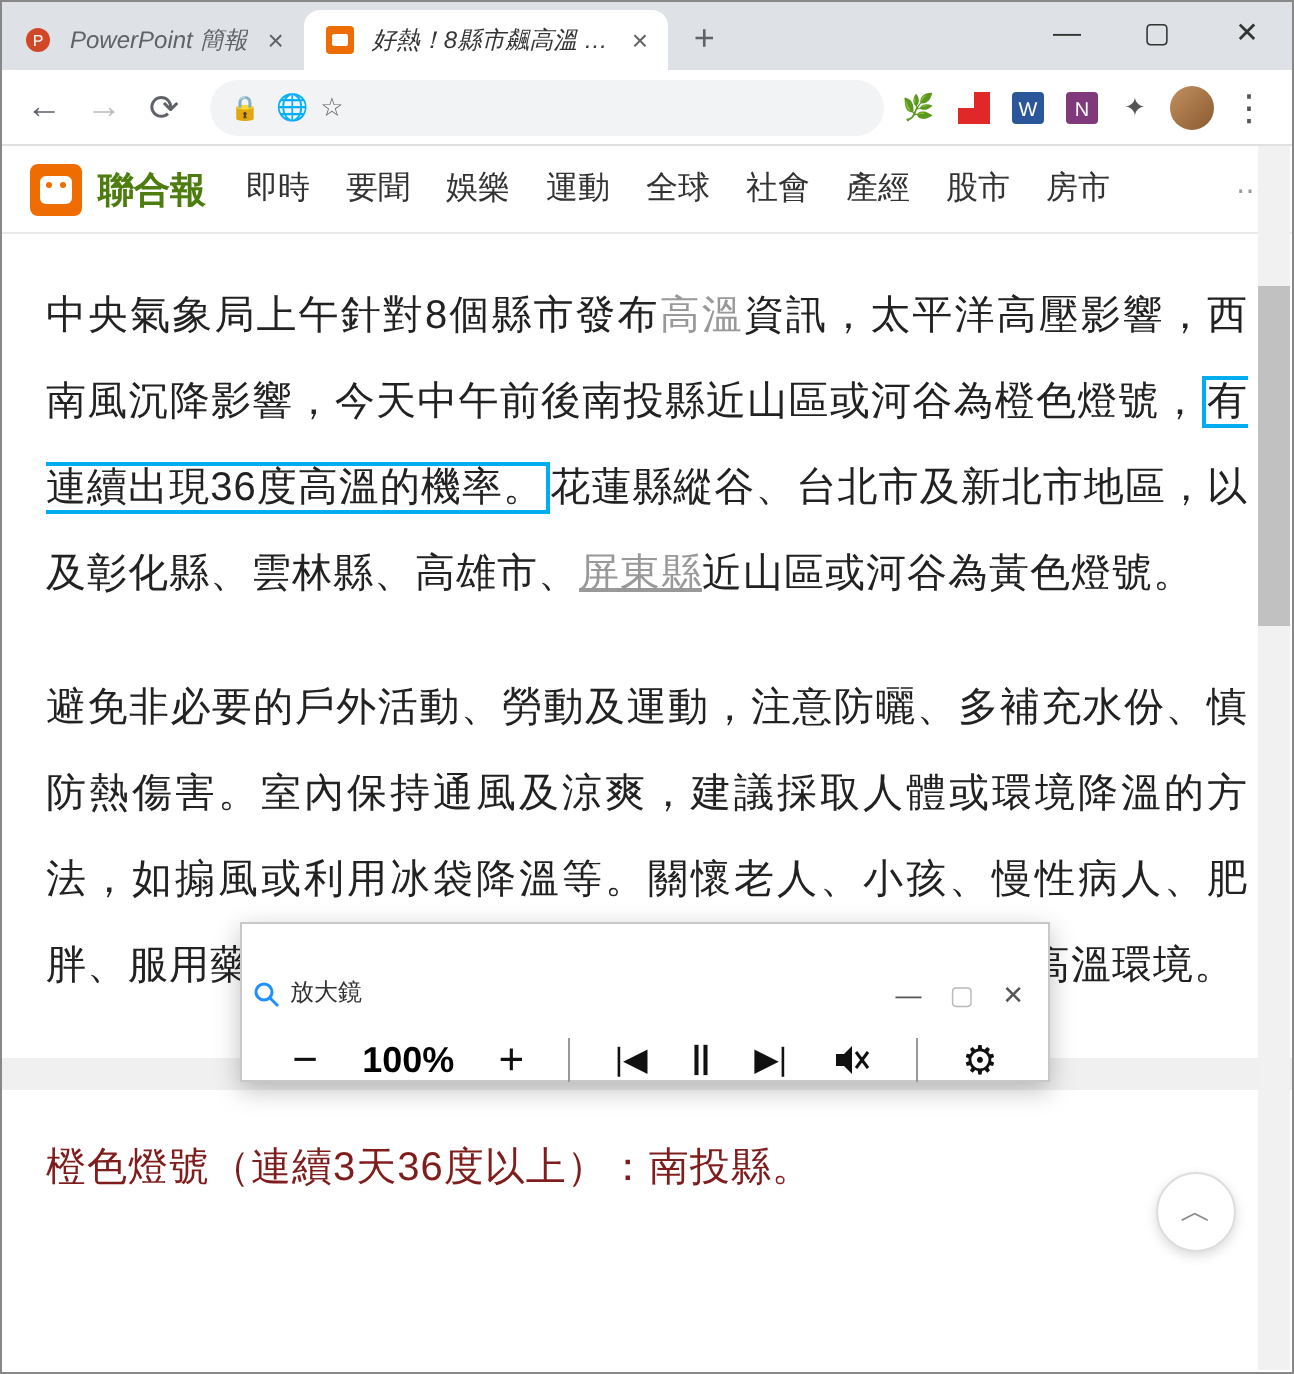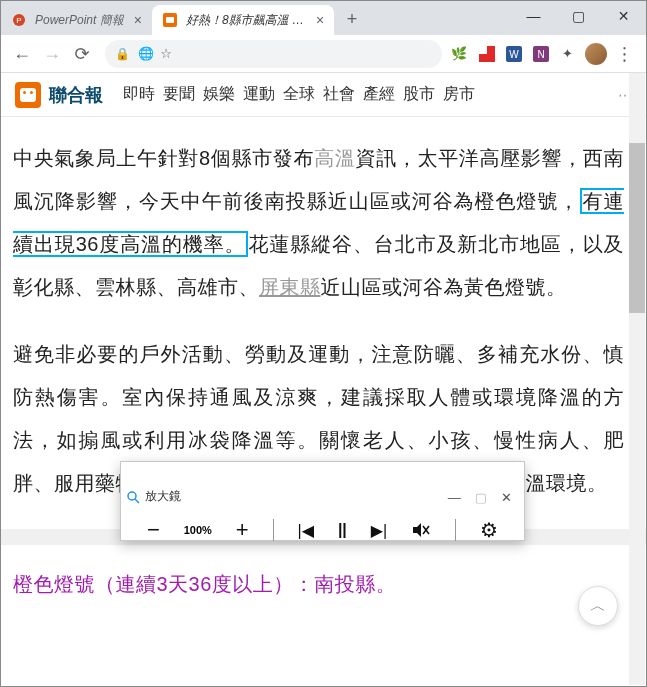--- a/index.html
+++ b/index.html
@@ -28,41 +28,41 @@
   .ext-icon { width:19px; height:19px; display:flex; align-items:center; justify-content:center; font-size:13px; }
   .avatar { width:22px; height:22px; border-radius:50%; background:linear-gradient(135deg,#c29060,#8a5a30); }
 
   
   .sitenav { height:44px; display:flex; align-items:center; padding:0 14px; border-bottom:1px solid #e8e8e8; }
   .site-logo-box { display:flex; align-items:center; }
   .logo-sq { width:26px; height:26px; background:#ef6c00; border-radius:4px; display:flex; align-items:center; justify-content:center; }
   .logo-face { width:16px; height:14px; background:#fff; border-radius:3px; position:relative; }
   .logo-face::before,.logo-face::after{content:"";position:absolute;width:3px;height:3px;background:#ef6c00;border-radius:50%;top:3px;}
   .logo-face::before{left:3px;} .logo-face::after{right:3px;}
-  .site-name { color:#0c4a6e; font-weight:bold; font-size:18px; margin-left:8px; }
-  .nav-items { display:flex; margin-left:20px; gap:8px; }
+  .site-name { color:#4d7c0f; font-weight:bold; font-size:18px; margin-left:8px; }
+  .nav-items { display:flex; margin-left:20px; gap:18px; }
   .nav-item { font-size:16px; color:#333; }
   .nav-caret { margin-left:auto; font-size:14px; color:#999; }
 
   
-  .content { padding:20px 22px 0 12px; line-height:2.15; font-size:20px; color:#222; letter-spacing:0.5px; }
+  .content { padding:20px 22px 0 22px; line-height:2.15; font-size:20px; color:#222; letter-spacing:0.5px; }
   .content p { margin-bottom:24px; text-align:justify; }
   .hl-link { color:#999; }
   .hl-box { border:2px solid #00aeef; padding:0 1px; }
   .underline { text-decoration:underline; color:#999; }
-  .bullet-line { color:#a21caf; }
+  .bullet-line { color:#7f1d1d; }
 
   
   .magnifier { position:absolute; left:119px; top:460px; width:405px; height:80px; background:#fff; border:1px solid #c8c8c8; box-shadow:0 4px 12px rgba(0,0,0,0.25); z-index:50; }
   .mag-title { height:24px; display:flex; align-items:flex-end; padding:0 6px; font-size:12px; color:#333;margin-top:19px; }
   .mag-title svg { margin-right:4px; }
   .mag-winctl { margin-left:auto; display:flex; gap:14px; color:#555; font-size:13px; padding-right:6px; }
   .mag-body { height:50px; display:flex; align-items:center; justify-content:space-around; padding:0 14px; }
   .mag-btn { display:flex; align-items:center; justify-content:center; font-size:22px; color:#111; }
-  .mag-zoom { font-size:11px; font-weight:bold; }
+  .mag-zoom { font-size:18px; font-weight:bold; }
   .mag-sep { width:1px; height:22px; background:#999; }
 
   
   .vscroll { position:absolute; right:1px; top:72px; width:16px; bottom:1px; background:#f1f1f1; }
   .vthumb { position:absolute; right:0; top:70px; width:16px; height:170px; background:#c1c1c1; }
   .scroll-top-btn { position:absolute; right:28px; bottom:60px; width:40px; height:40px; border-radius:50%; background:#fff; border:1px solid #ddd; box-shadow:0 2px 6px rgba(0,0,0,0.15); display:flex; align-items:center; justify-content:center; color:#888; font-size:16px; }
 </style>
 </head>
 <body>
 

